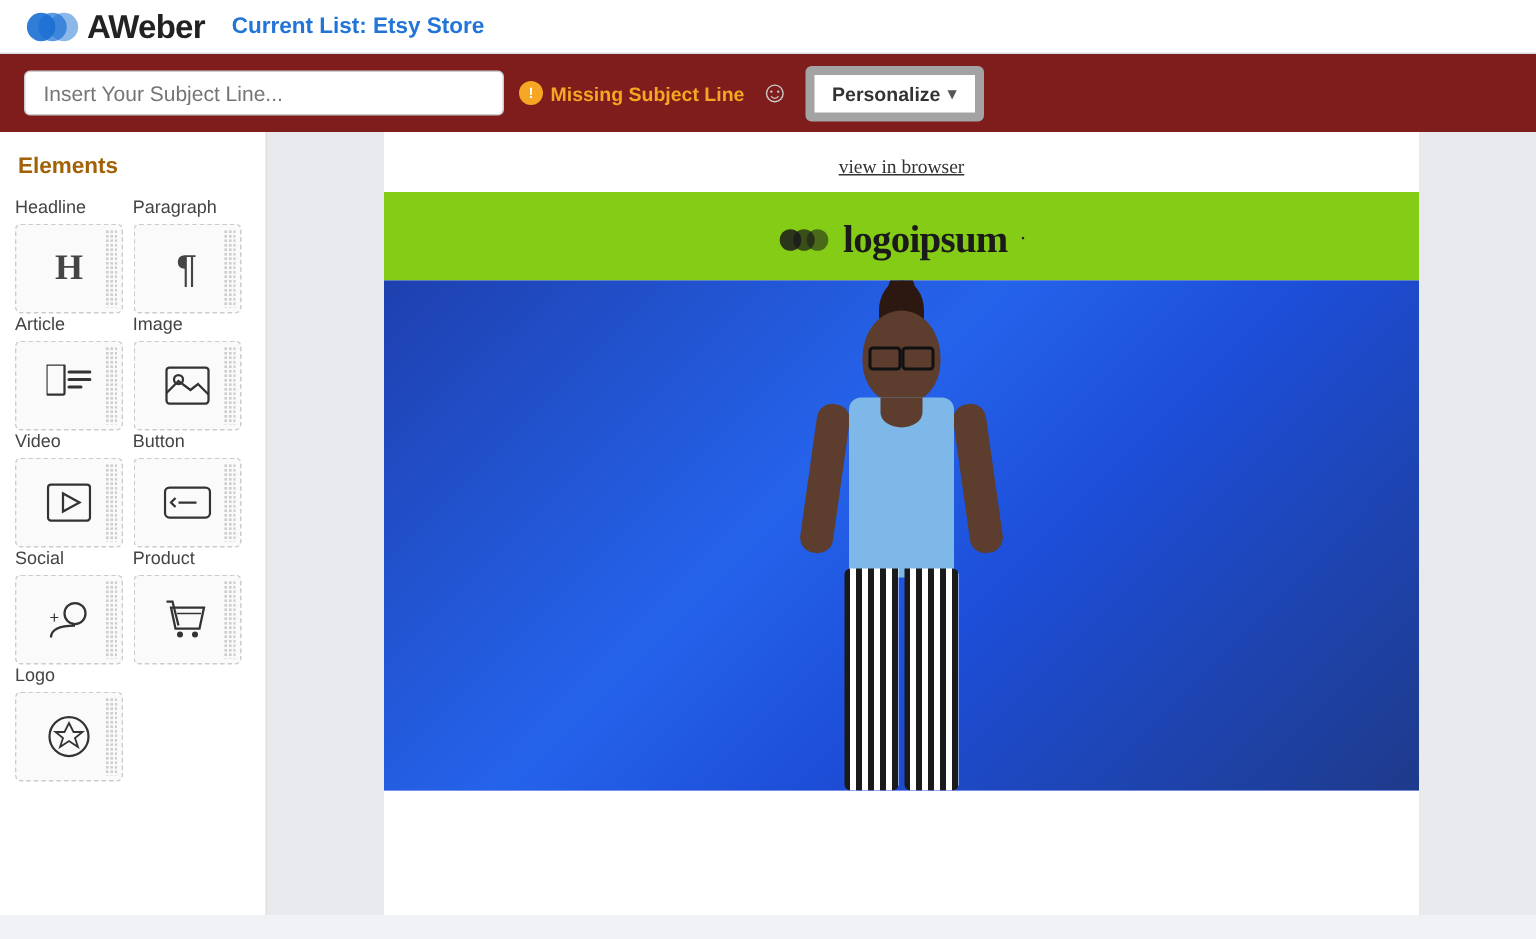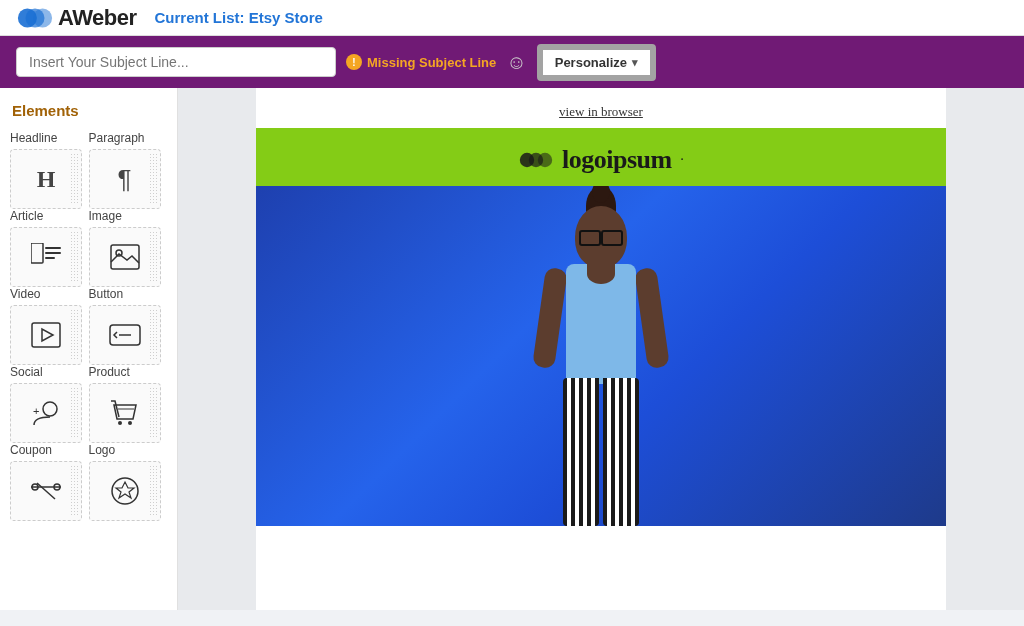--- a/index.html
+++ b/index.html
@@ -32,21 +32,21 @@
     .current-list-label {
       margin-left: 18px;
       font-size: 15px;
       font-weight: 700;
       color: #2275d7;
       white-space: nowrap;
     }
 
     
     .subject-bar {
-      background: #701a75;
+      background: #7f1d1d;
       display: flex;
       align-items: center;
       padding: 8px 16px;
       gap: 10px;
       height: 52px;
     }
     .subject-input {
       flex: 1;
       background: #fff;
       border: 1px solid #ccc;
@@ -483,31 +483,20 @@
           <svg width="30" height="28" viewBox="0 0 30 28">
             <path d="M4,6 h22 l-3,14 H7 Z" fill="none" stroke="#333" stroke-width="1.5"></path>
             <circle cx="10" cy="24" r="2" fill="#333"></circle>
             <circle cx="20" cy="24" r="2" fill="#333"></circle>
             <path d="M1,2 h4 l4,16" fill="none" stroke="#333" stroke-width="1.5"></path>
             <line x1="8" y1="10" x2="24" y2="10" stroke="#333" stroke-width="1"></line>
           </svg>
         </div>
       </div>
 
-      <div class="element-item">
-        <span class="element-label">Coupon</span>
-        <div class="element-tile">
-          <svg width="34" height="24" viewBox="0 0 34 24">
-            <line x1="8" y1="4" x2="26" y2="20" stroke="#333" stroke-width="1.5"></line>
-            <line x1="2" y1="8" x2="32" y2="8" stroke="#333" stroke-width="1.5"></line>
-            <circle cx="6" cy="8" r="3" fill="none" stroke="#333" stroke-width="1.5"></circle>
-            <circle cx="28" cy="8" r="3" fill="none" stroke="#333" stroke-width="1.5"></circle>
-          </svg>
-        </div>
-      </div>
 
       <div class="element-item">
         <span class="element-label">Logo</span>
         <div class="element-tile">
           <svg width="30" height="30" viewBox="0 0 30 30">
             <circle cx="15" cy="15" r="13" fill="none" stroke="#333" stroke-width="1.5"></circle>
             <polygon points="15,6 18,12 24,12 19,16 21,22 15,18 9,22 11,16 6,12 12,12" fill="none" stroke="#333" stroke-width="1.2"></polygon>
           </svg>
         </div>
       </div>

